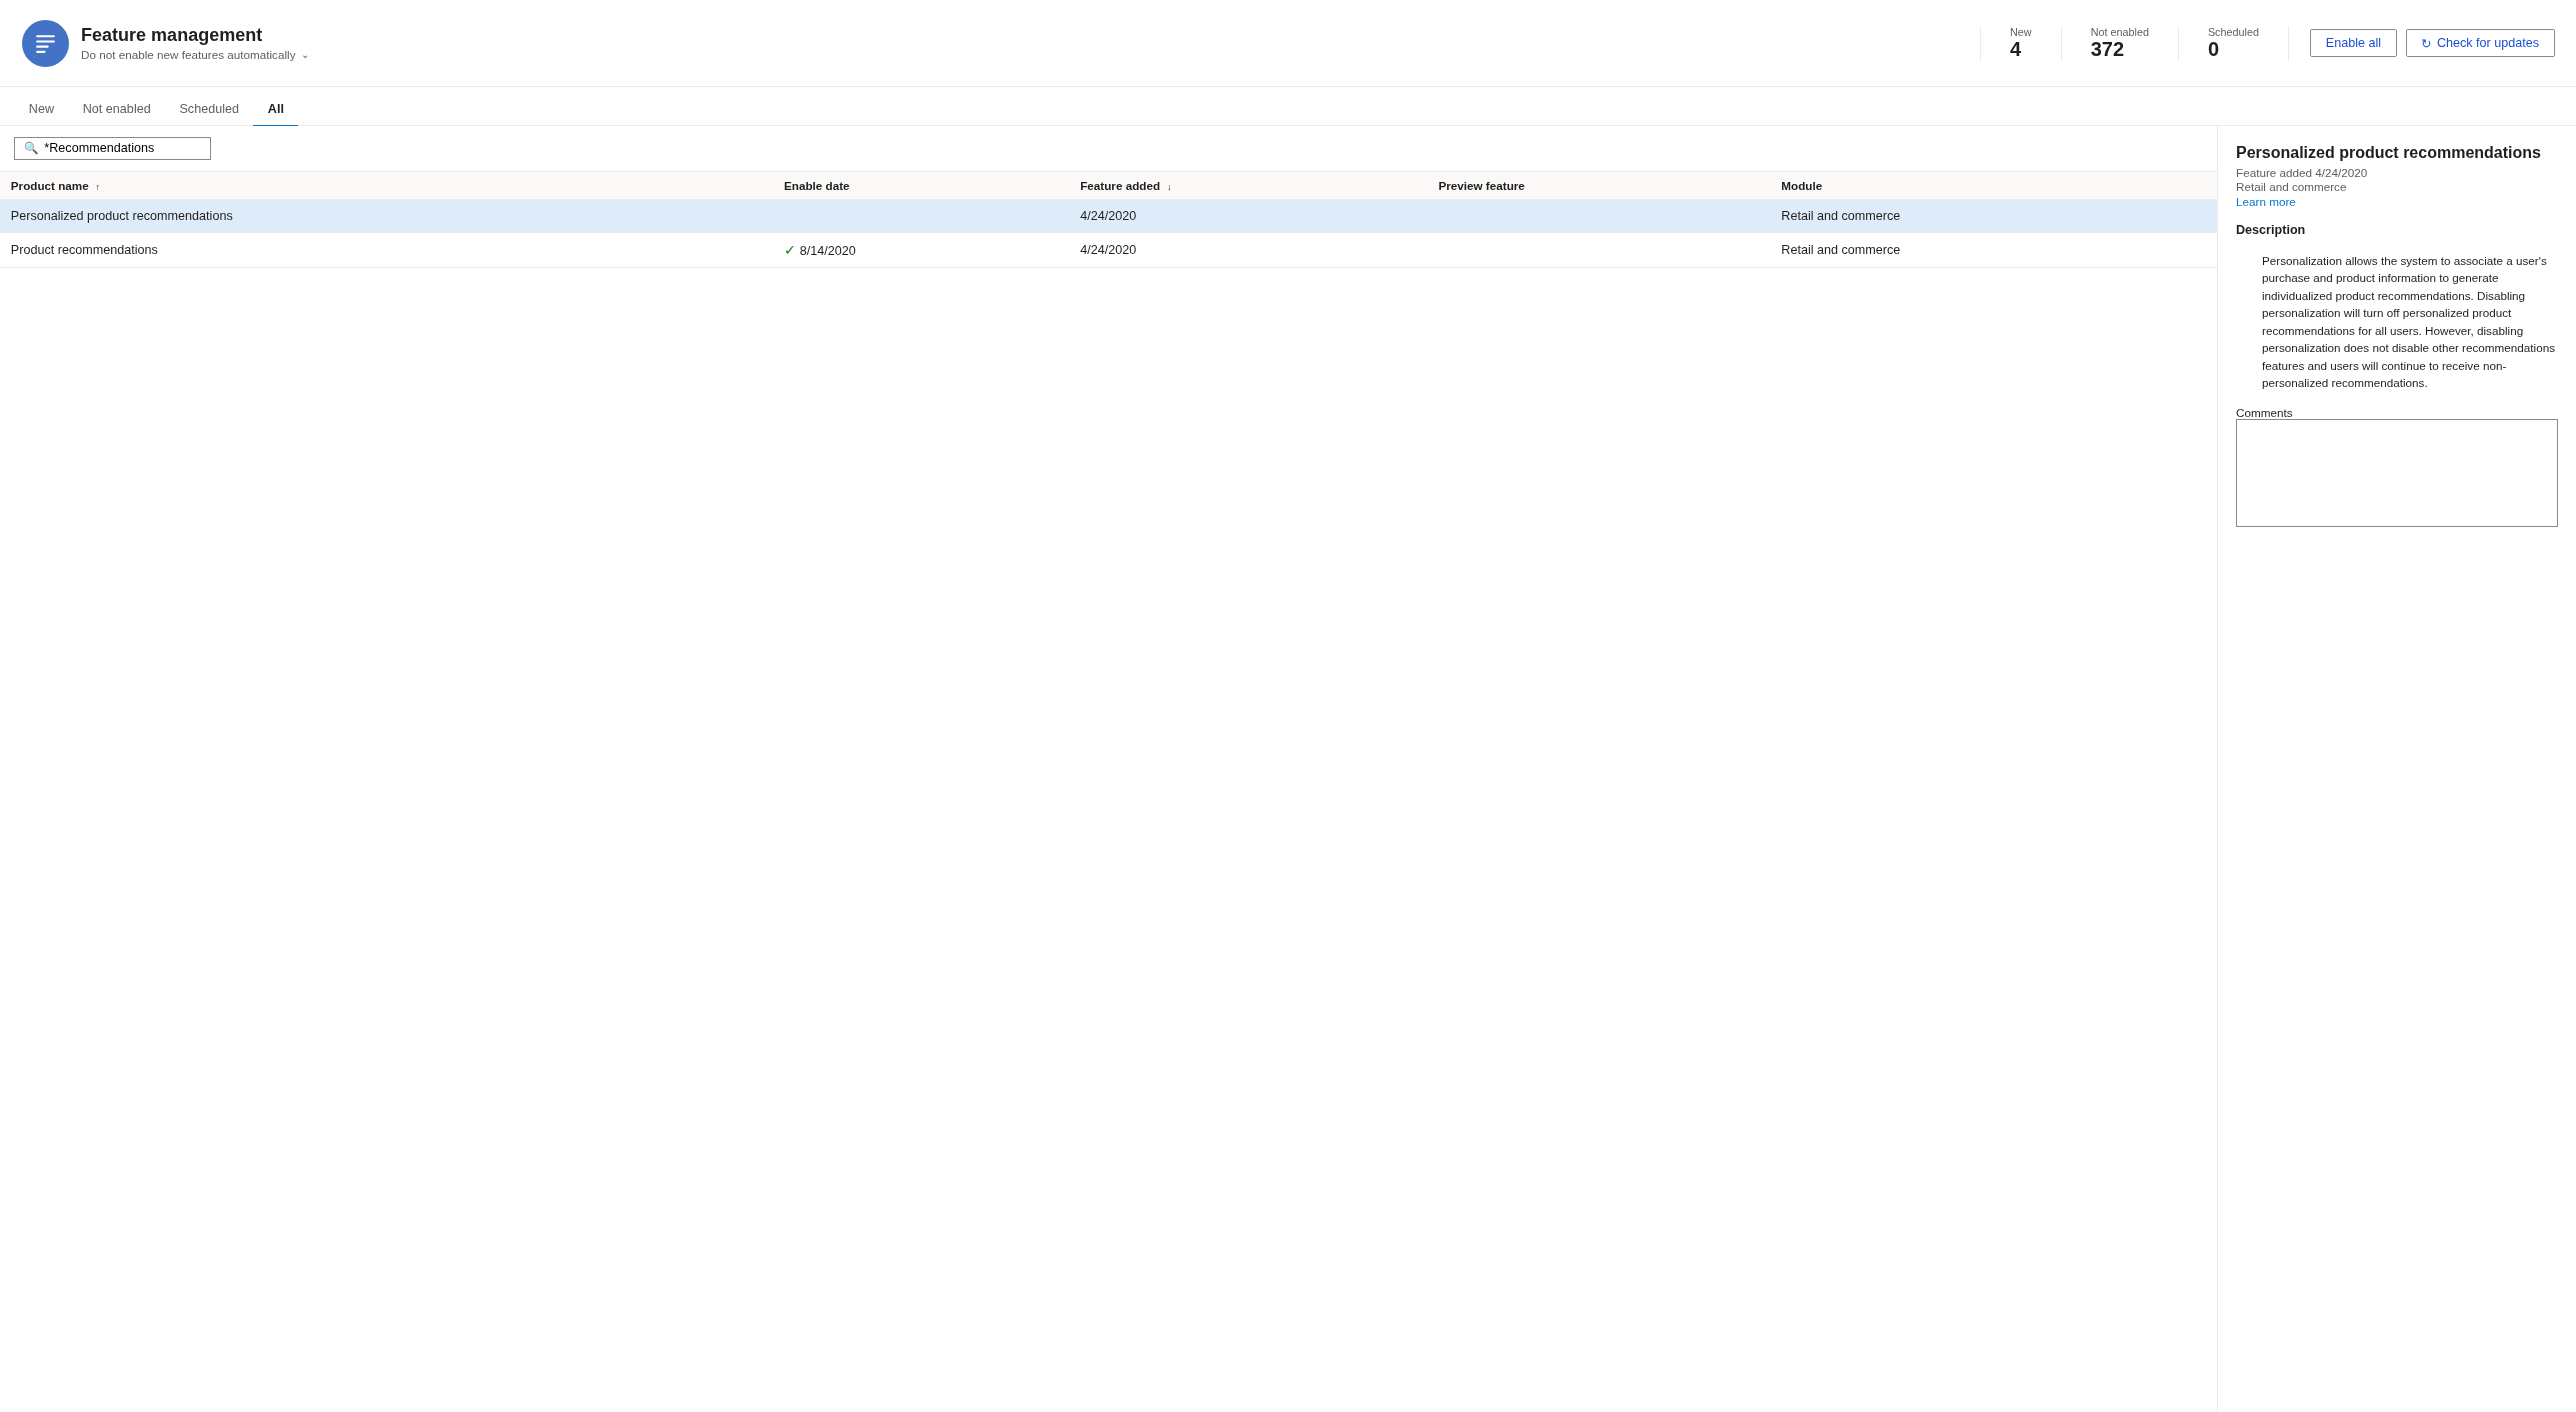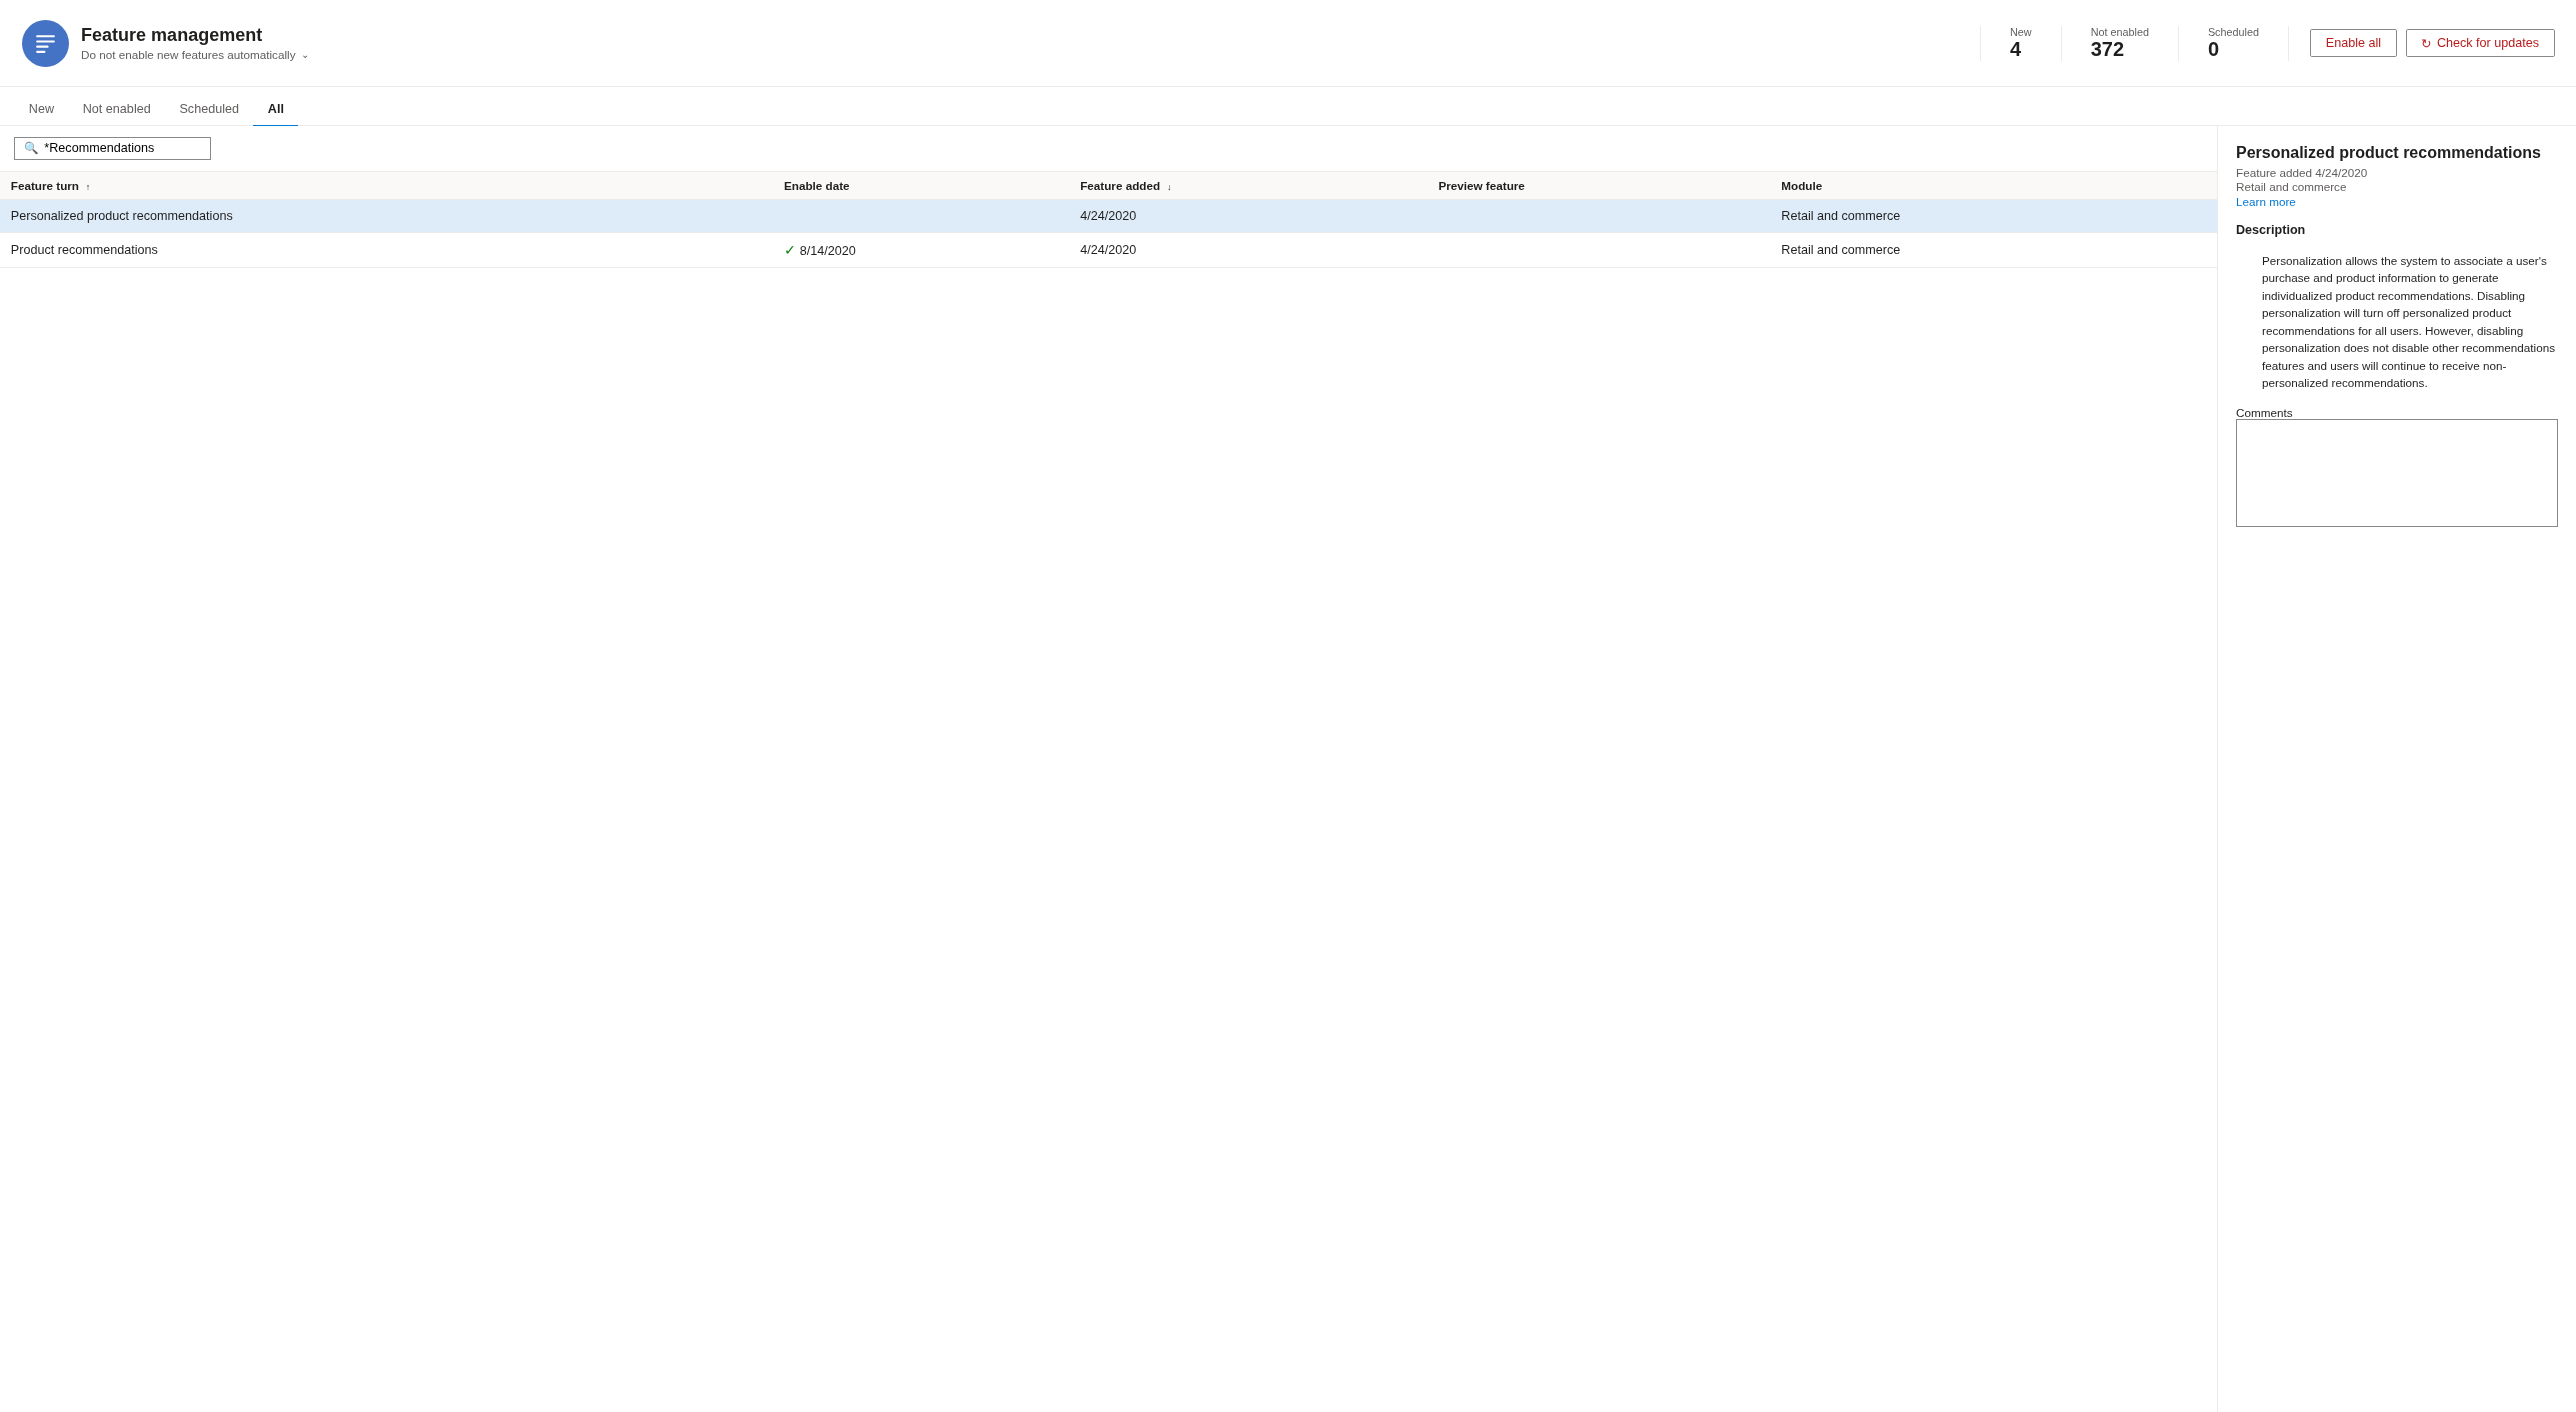--- a/index.html
+++ b/index.html
@@ -41,21 +41,21 @@
     .stat-label { font-size: 10.8px; color: #605e5c; }
     .stat-value { font-size: 20px; font-weight: 600; color: #201f1e; }
 
     .header-actions { display: flex; gap: 9px; }
     .btn {
       padding: 5.4px 14.4px;
       font-size: 12.6px;
       border: 0.9px solid #8a8886;
       background: #fff;
       cursor: pointer;
-      color: #b91c1c;
+      color: #1d4ed8;
       border-radius: 1.8px;
       white-space: nowrap;
       display: flex; align-items: center; gap: 5.4px;
     }
     .btn-primary {
       background: #0078d4;
       color: #fff;
       border-color: #0078d4;
     }
 
@@ -287,21 +287,21 @@
       <div class="search-input-wrapper">
         <span class="search-icon">🔍</span>
         <input class="search-input" type="text" value="*Recommendations" style="">
       </div>
     </div>
     <div class="table-container">
       <table>
         <thead>
           <tr>
             <th>
-              <span>Feature turn</span>
+              <span>Product name</span>
               <span class="sort-icon">↑</span>
             </th>
             <th>
               <span>Enable date</span>
             </th>
             <th>
               <span>Feature added</span>
               <span class="sort-icon">↓</span>
             </th>
             <th>

